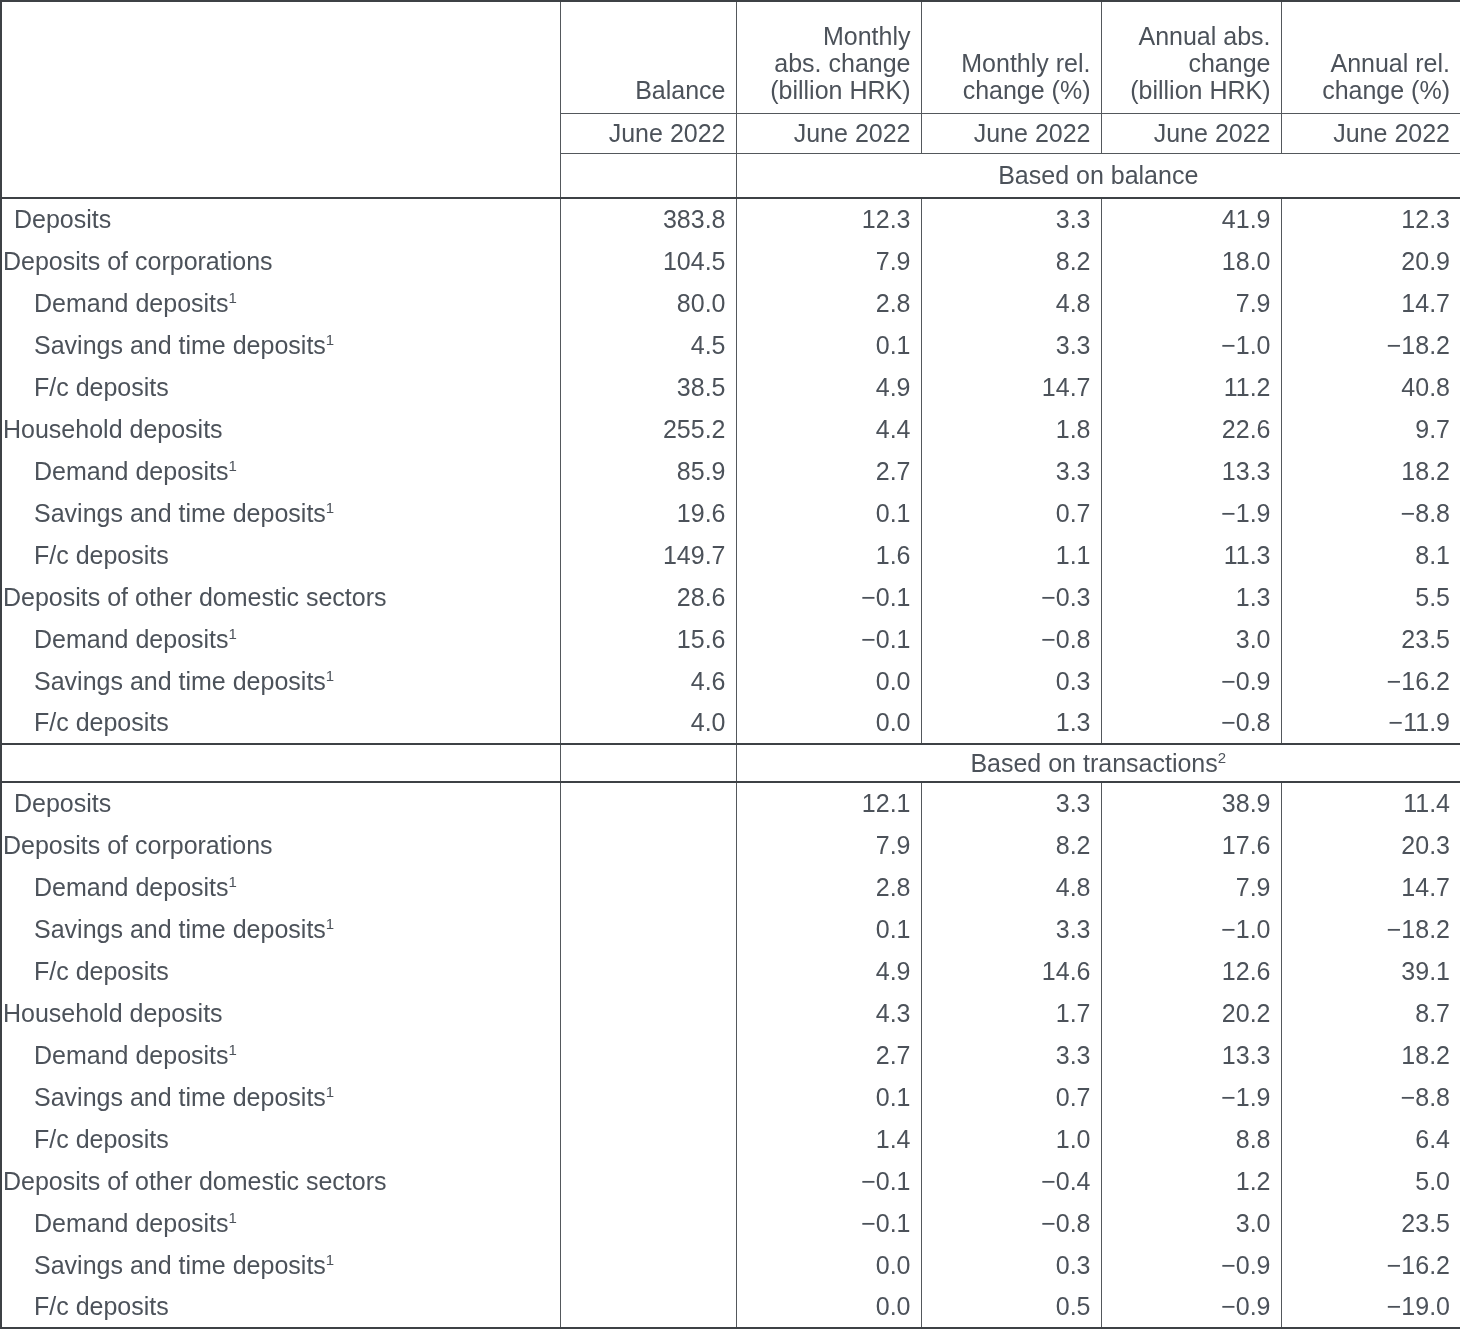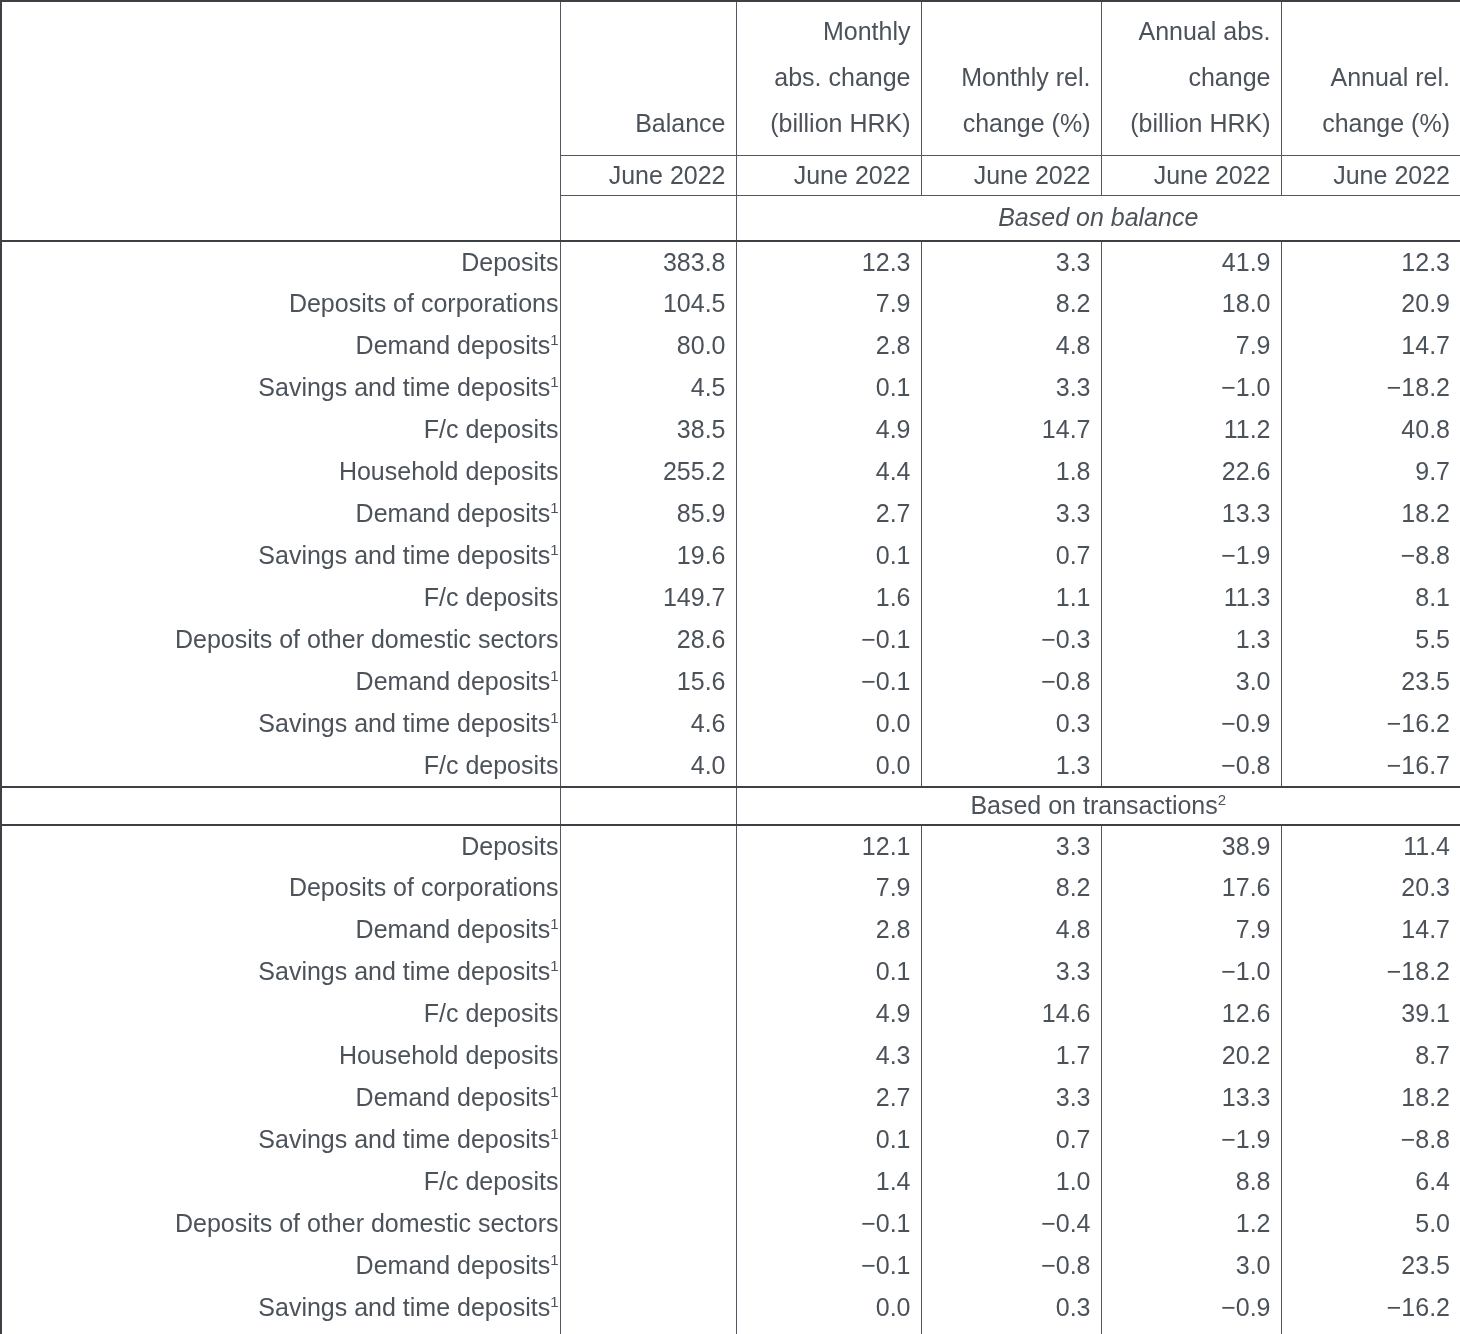--- a/index.html
+++ b/index.html
@@ -22,38 +22,38 @@
     box-sizing:border-box;
     border-right:1px solid var(--line);
     overflow:hidden;
   }
   .header-row{height:112px;}
   .col-header{
     vertical-align:bottom;
     text-align:right;
     padding:6px 10px 9px 16px;
     white-space:pre-line;
-    line-height:46px;
+    line-height:27px;
     border-bottom:1px solid var(--line);
   }
   .corner-cell{border-bottom:2px solid var(--line-dark);}
   .period-row{height:40px;}
   .period-cell{
     text-align:right;
     vertical-align:middle;
     padding:0 10px;
     border-bottom:1px solid var(--line);
   }
   .band-row{height:45px;}
-  .band-row-1 td{border-bottom:2px solid var(--line-dark);font-style:italic;}
+  .band-row-1 td{border-bottom:2px solid var(--line-dark);}
   .band-row-2{height:38px;}
   .band-row-2 td{border-top:2px solid var(--line-dark);border-bottom:2px solid var(--line-dark);}
   .band-cell{text-align:center;vertical-align:middle;}
   .data-row{height:42px;}
-  .row-label{vertical-align:middle;text-align:right;}
+  .row-label{vertical-align:middle;text-align:left;}
   .indent-1{padding-left:12px;}
   .indent-2{}
   .indent-3{padding-left:32px;}
   .num{text-align:right;vertical-align:middle;padding:0 10px;}
   .sup{font-size:15px;position:relative;top:-9px;}
 </style>
 </head>
 <body>
 
 <table>
@@ -186,21 +186,21 @@
         <td class="num">0.3</td>
         <td class="num">−0.9</td>
         <td class="num">−16.2</td>
       </tr>
       <tr class="data-row">
         <td class="row-label indent-3"><span>F/c deposits</span><span class="sup"></span></td>
         <td class="num">4.0</td>
         <td class="num">0.0</td>
         <td class="num">1.3</td>
         <td class="num">−0.8</td>
-        <td class="num">−16.7</td>
+        <td class="num">−11.9</td>
       </tr>
       <tr class="band-row band-row-2">
         <td class="band-label-cell"></td>
         <td class="band-balance-cell"></td>
         <td class="band-cell" colspan="4"><span>Based on transactions</span><span class="sup">2</span></td>
       </tr>
       <tr class="data-row">
         <td class="row-label indent-1"><span>Deposits</span><span class="sup"></span></td>
         <td class="num"></td>
         <td class="num">12.1</td>

